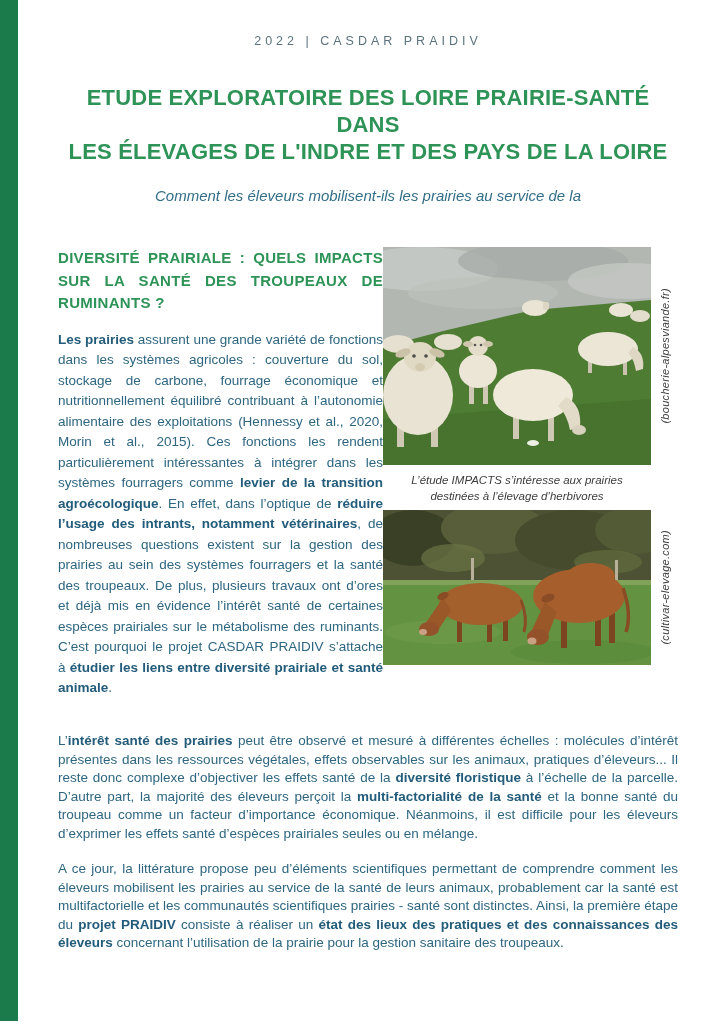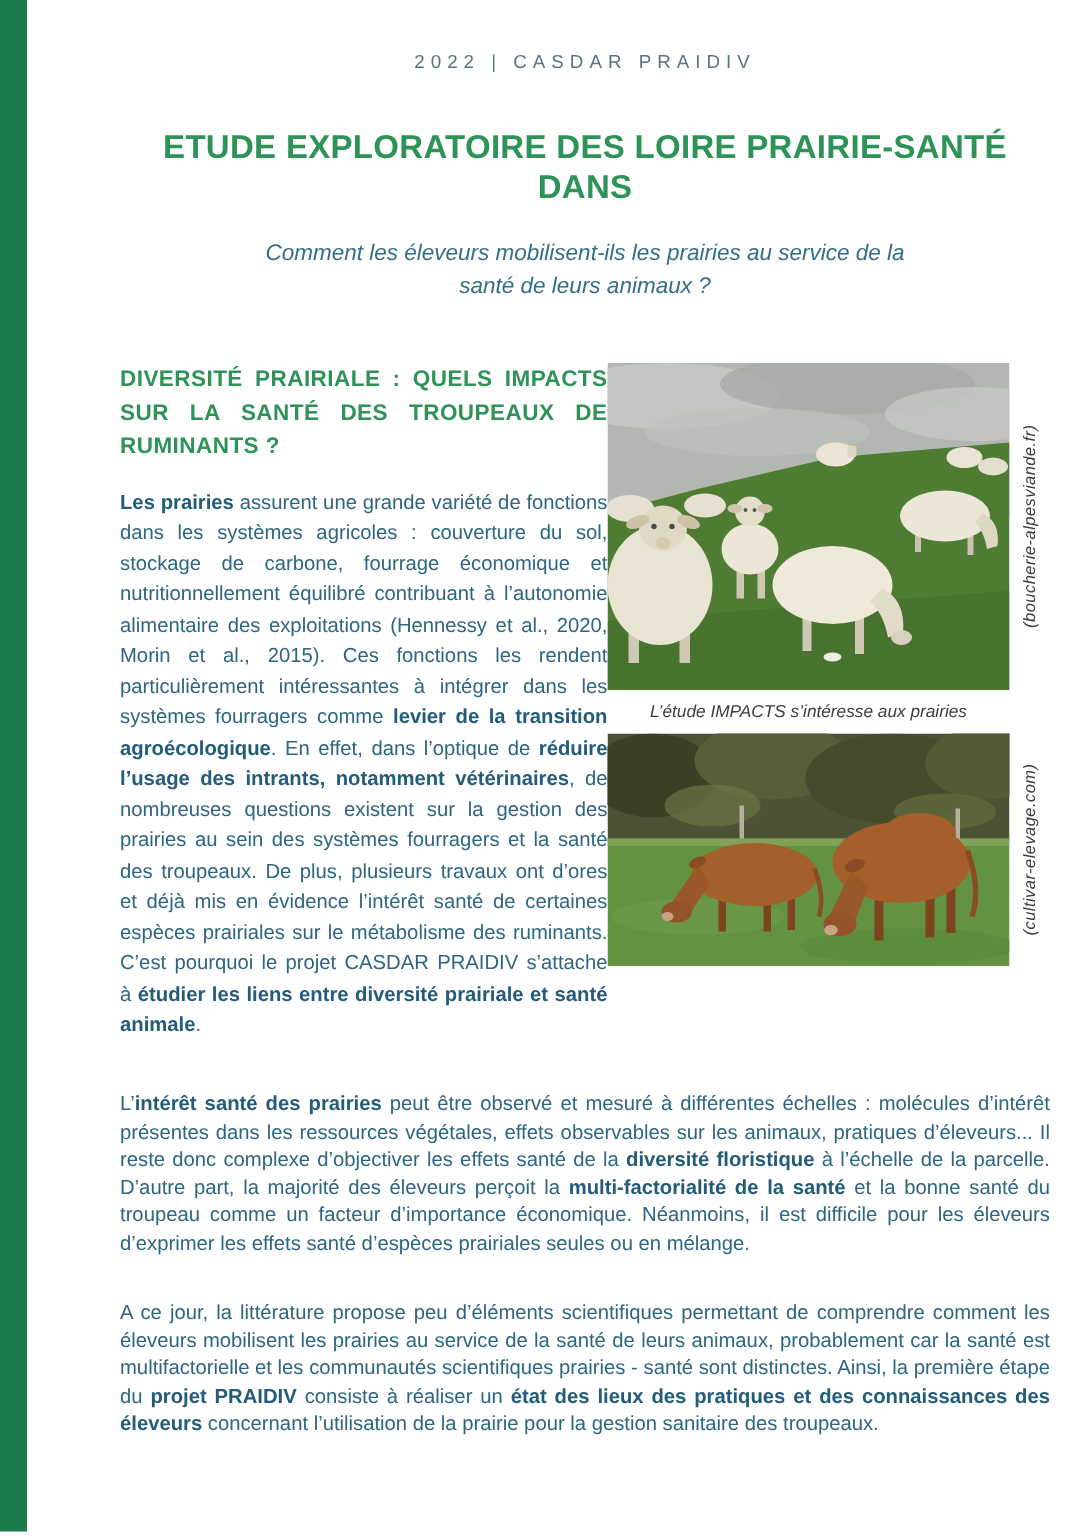--- a/index.html
+++ b/index.html
@@ -10,21 +10,21 @@
     position: relative;
     overflow: hidden;
     color: var(--body-teal, #2e6680);
   }
   .accent-strip {
     position: absolute; left: 0; top: 0;
     width: 18px; height: 1021px;
     background: var(--accent-green, #1b7b4a);
   }
   .page {
-    position: absolute; left: 80px; top: 0;
+    position: absolute; left: 58px; top: 0;
     width: 620px;
   }
   .eyebrow {
     margin-top: 34px;
     text-align: center;
     font-size: 12.5px;
     letter-spacing: 4px;
     color: var(--eyebrow-gray, #5b737d);
   }
   .page-title {
@@ -95,38 +95,38 @@
     font-size: 11.5px;
     line-height: 16px;
     color: var(--caption-dark, #3c3c3c);
   }
   .wide-par {
     margin-top: 20px;
     font-size: 13.5px;
     line-height: 18.5px;
     text-align: justify;
   }
-  .wide-par + .wide-par { margin-top: 28px; }
+  .wide-par + .wide-par { margin-top: 17px; }
 </style>
 </head>
 <body>
 
 <div class="accent-strip"></div>
 
 <div class="page">
 
   <div class="eyebrow">2022 | CASDAR PRAIDIV</div>
 
   <h1 class="page-title" style="margin:36px 0 0 0;">
     <span style="display:block">ETUDE EXPLORATOIRE DES LOIRE PRAIRIE-SANTÉ DANS</span>
+    <span style="display:block">LES ÉLEVAGES DE L'INDRE ET DES PAYS DE LA LOIRE</span>
   </h1>
 
   <div class="page-subtitle">
     <span style="display:block">Comment les éleveurs mobilisent-ils les prairies au service de la</span>
-    <span style="display:block">santé de leurs animaux ?</span>
   </div>
 
   <div class="columns">
 
     <div class="col-left">
       <div class="section-heading">DIVERSITÉ PRAIRIALE : QUELS IMPACTS SUR LA SANTÉ DES TROUPEAUX DE RUMINANTS ?</div>
       <p class="body-par"><span class="b">Les prairies</span><span> assurent une grande variété de fonctions dans les systèmes agricoles : couverture du sol, stockage de carbone, fourrage économique et nutritionnellement équilibré contribuant à l’autonomie alimentaire des exploitations (Hennessy et al., 2020, Morin et al., 2015). Ces fonctions les rendent particulièrement intéressantes à intégrer dans les systèmes fourragers comme </span><span class="b">levier de la transition agroécologique</span><span>. En effet, dans l’optique de </span><span class="b">réduire l’usage des intrants, notamment vétérinaires</span><span>, de nombreuses questions existent sur la gestion des prairies au sein des systèmes fourragers et la santé des troupeaux. De plus, plusieurs travaux ont d’ores et déjà mis en évidence l’intérêt santé de certaines espèces prairiales sur le métabolisme des ruminants. C’est pourquoi le projet CASDAR PRAIDIV s’attache à </span><span class="b">étudier les liens entre diversité prairiale et santé animale</span><span>.</span></p>
     </div>
 
     <div class="col-right">
@@ -184,20 +184,21 @@
             <ellipse cx="150" cy="196" rx="6" ry="3" fill="#fdfdf8" opacity="0.9"></ellipse>
           </svg>
         </div>
         <div class="credit-rail">
           <span class="credit">(boucherie-alpesviande.fr)</span>
         </div>
       </div>
 
       <div class="fig-caption">
         <span style="display:block">L’étude IMPACTS s’intéresse aux prairies</span>
+        <span style="display:block">destinées à l’élevage d’herbivores</span>
       </div>
 
       <div class="fig-row">
         <div class="photo-frame">
           <svg viewBox="0 0 268 155" xmlns="http://www.w3.org/2000/svg" role="img" aria-label="cows grazing">
             <rect width="268" height="72" fill="#4c5233"></rect>
             <ellipse cx="30" cy="28" rx="42" ry="28" fill="#3a4026"></ellipse>
             <ellipse cx="110" cy="18" rx="52" ry="26" fill="#575e39"></ellipse>
             <ellipse cx="190" cy="30" rx="58" ry="30" fill="#454b2c"></ellipse>
             <ellipse cx="252" cy="20" rx="40" ry="24" fill="#525a36"></ellipse>

